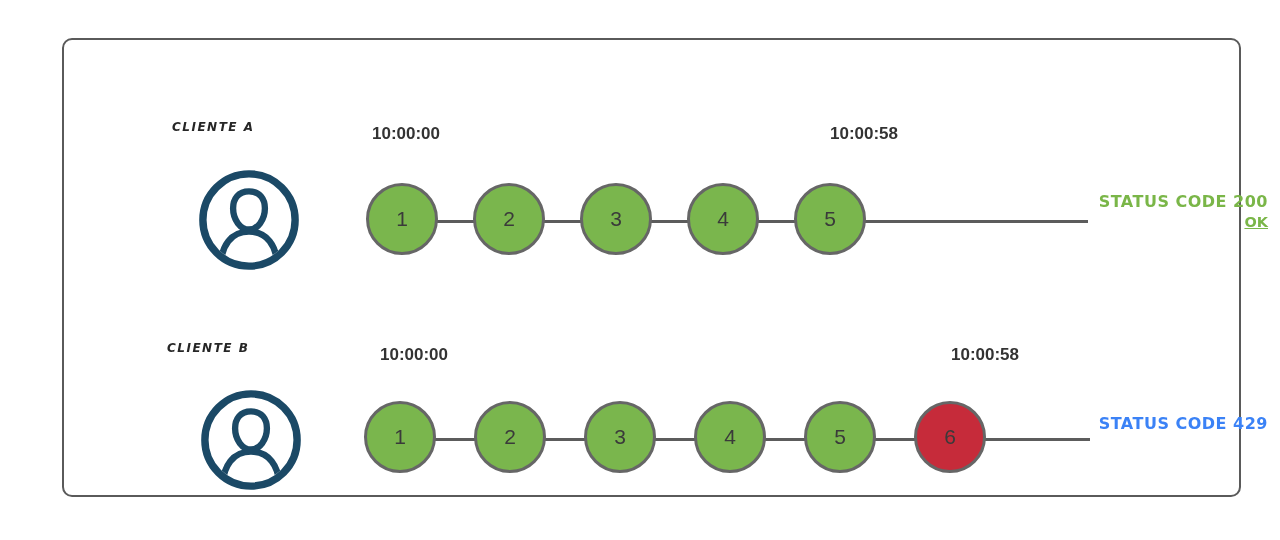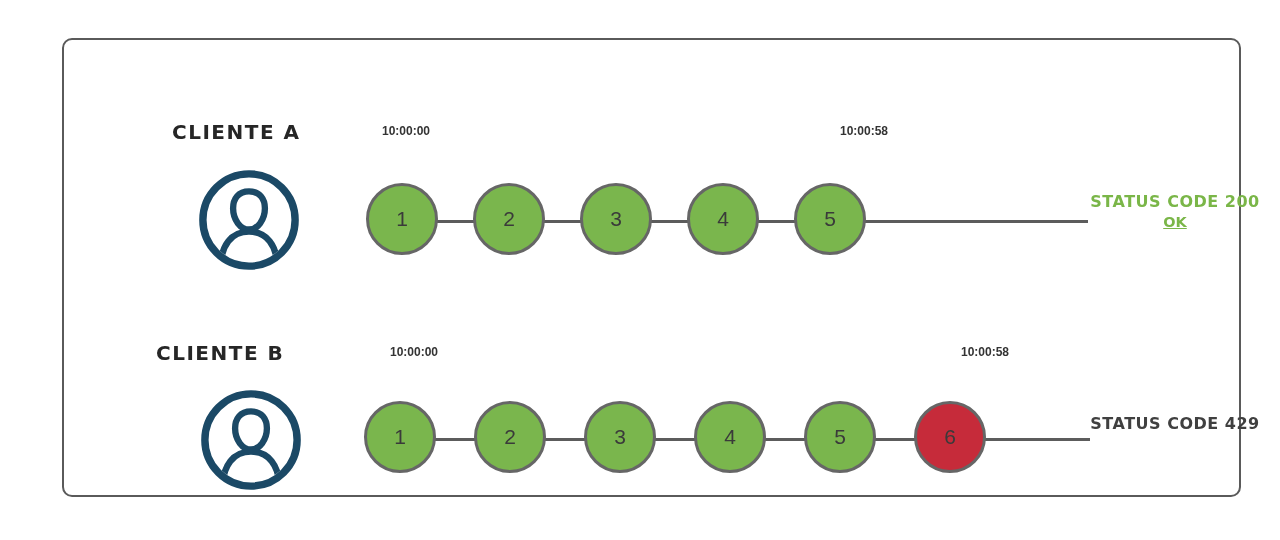--- a/index.html
+++ b/index.html
@@ -11,33 +11,34 @@
     left: 62px; top: 38px;
     width: 1179px; height: 459px;
     border: 2.5px solid #5a5a5a;
     border-radius: 10px;
     background: #ffffff;
   }
 
   .client-label {
     position: absolute;
     font-family: "DejaVu Sans", sans-serif;
-    font-size: 20px;
+    font-size: 12px;
     font-weight: bold;
+    font-style: italic;
     letter-spacing: 1.5px;
     color: #262626;
     white-space: nowrap;
   }
   .label-a { left: 108px; top: 80px; }
-  .label-b { left: 92px; top: 301px; }
+  .label-b { left: 103px; top: 301px; }
 
   .timestamp {
     position: absolute;
     transform: translateX(-50%);
-    font-size: 12px;
+    font-size: 17px;
     font-weight: bold;
     color: #333333;
     white-space: nowrap;
   }
   .ts-a-start { left: 342px; top: 84px; }
   .ts-a-end   { left: 800px; top: 84px; }
   .ts-b-start { left: 350px; top: 305px; }
   .ts-b-end   { left: 921px; top: 305px; }
 
   .user-icon {
@@ -74,30 +75,30 @@
     font-size: 21px;
     color: #3a3a3a;
     flex: 0 0 auto;
   }
   .node.ok      { background: #7ab64d; }
   .node.limited { background: #c62b3a; }
 
   .status {
     position: absolute;
     width: 186px;
-    text-align: center;
+    text-align: right;
     font-family: "DejaVu Sans", sans-serif;
     font-weight: bold;
     line-height: 1.35;
     white-space: nowrap;
   }
   .status .code-line { font-size: 16px; letter-spacing: 0.5px; }
   .status .detail-line { font-size: 14.5px; text-decoration: underline; }
   .status-a { left: 1018px; top: 151px; color: #7ab648; }
-  .status-b { left: 1018px; top: 373px; color: #404040; }
+  .status-b { left: 1018px; top: 373px; color: #3b82f6; }
 </style>
 </head>
 <body>
 
 <div class="frame">
 
   <div class="client-label label-a">CLIENTE A</div>
   <div class="timestamp ts-a-start">10:00:00</div>
   <div class="timestamp ts-a-end">10:00:58</div>
 

